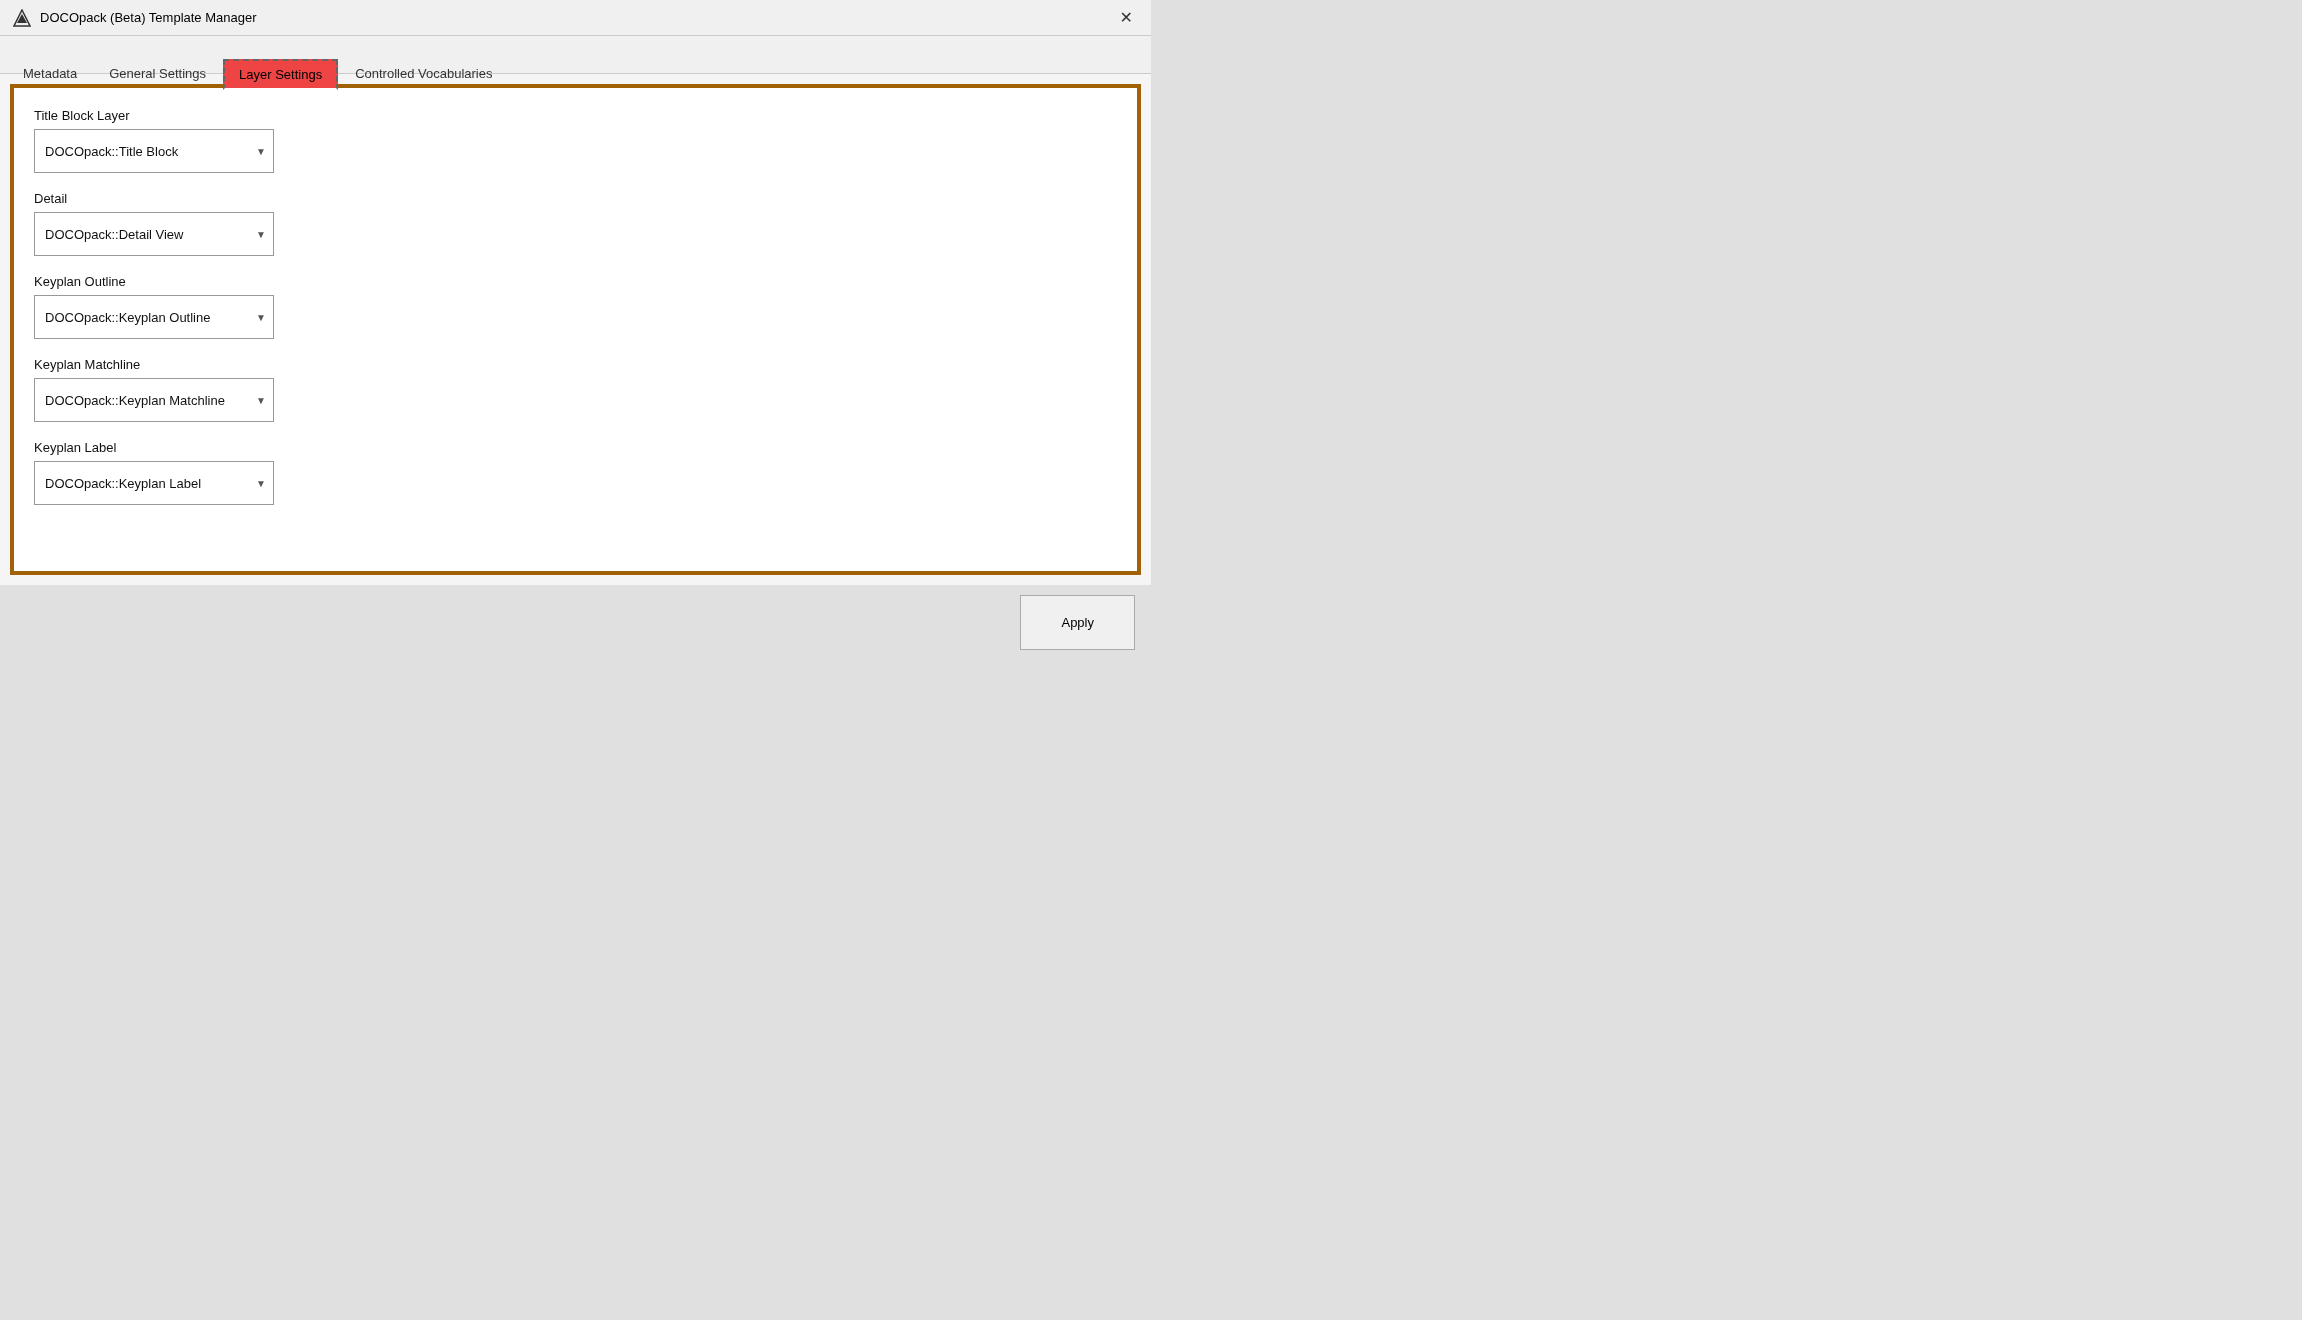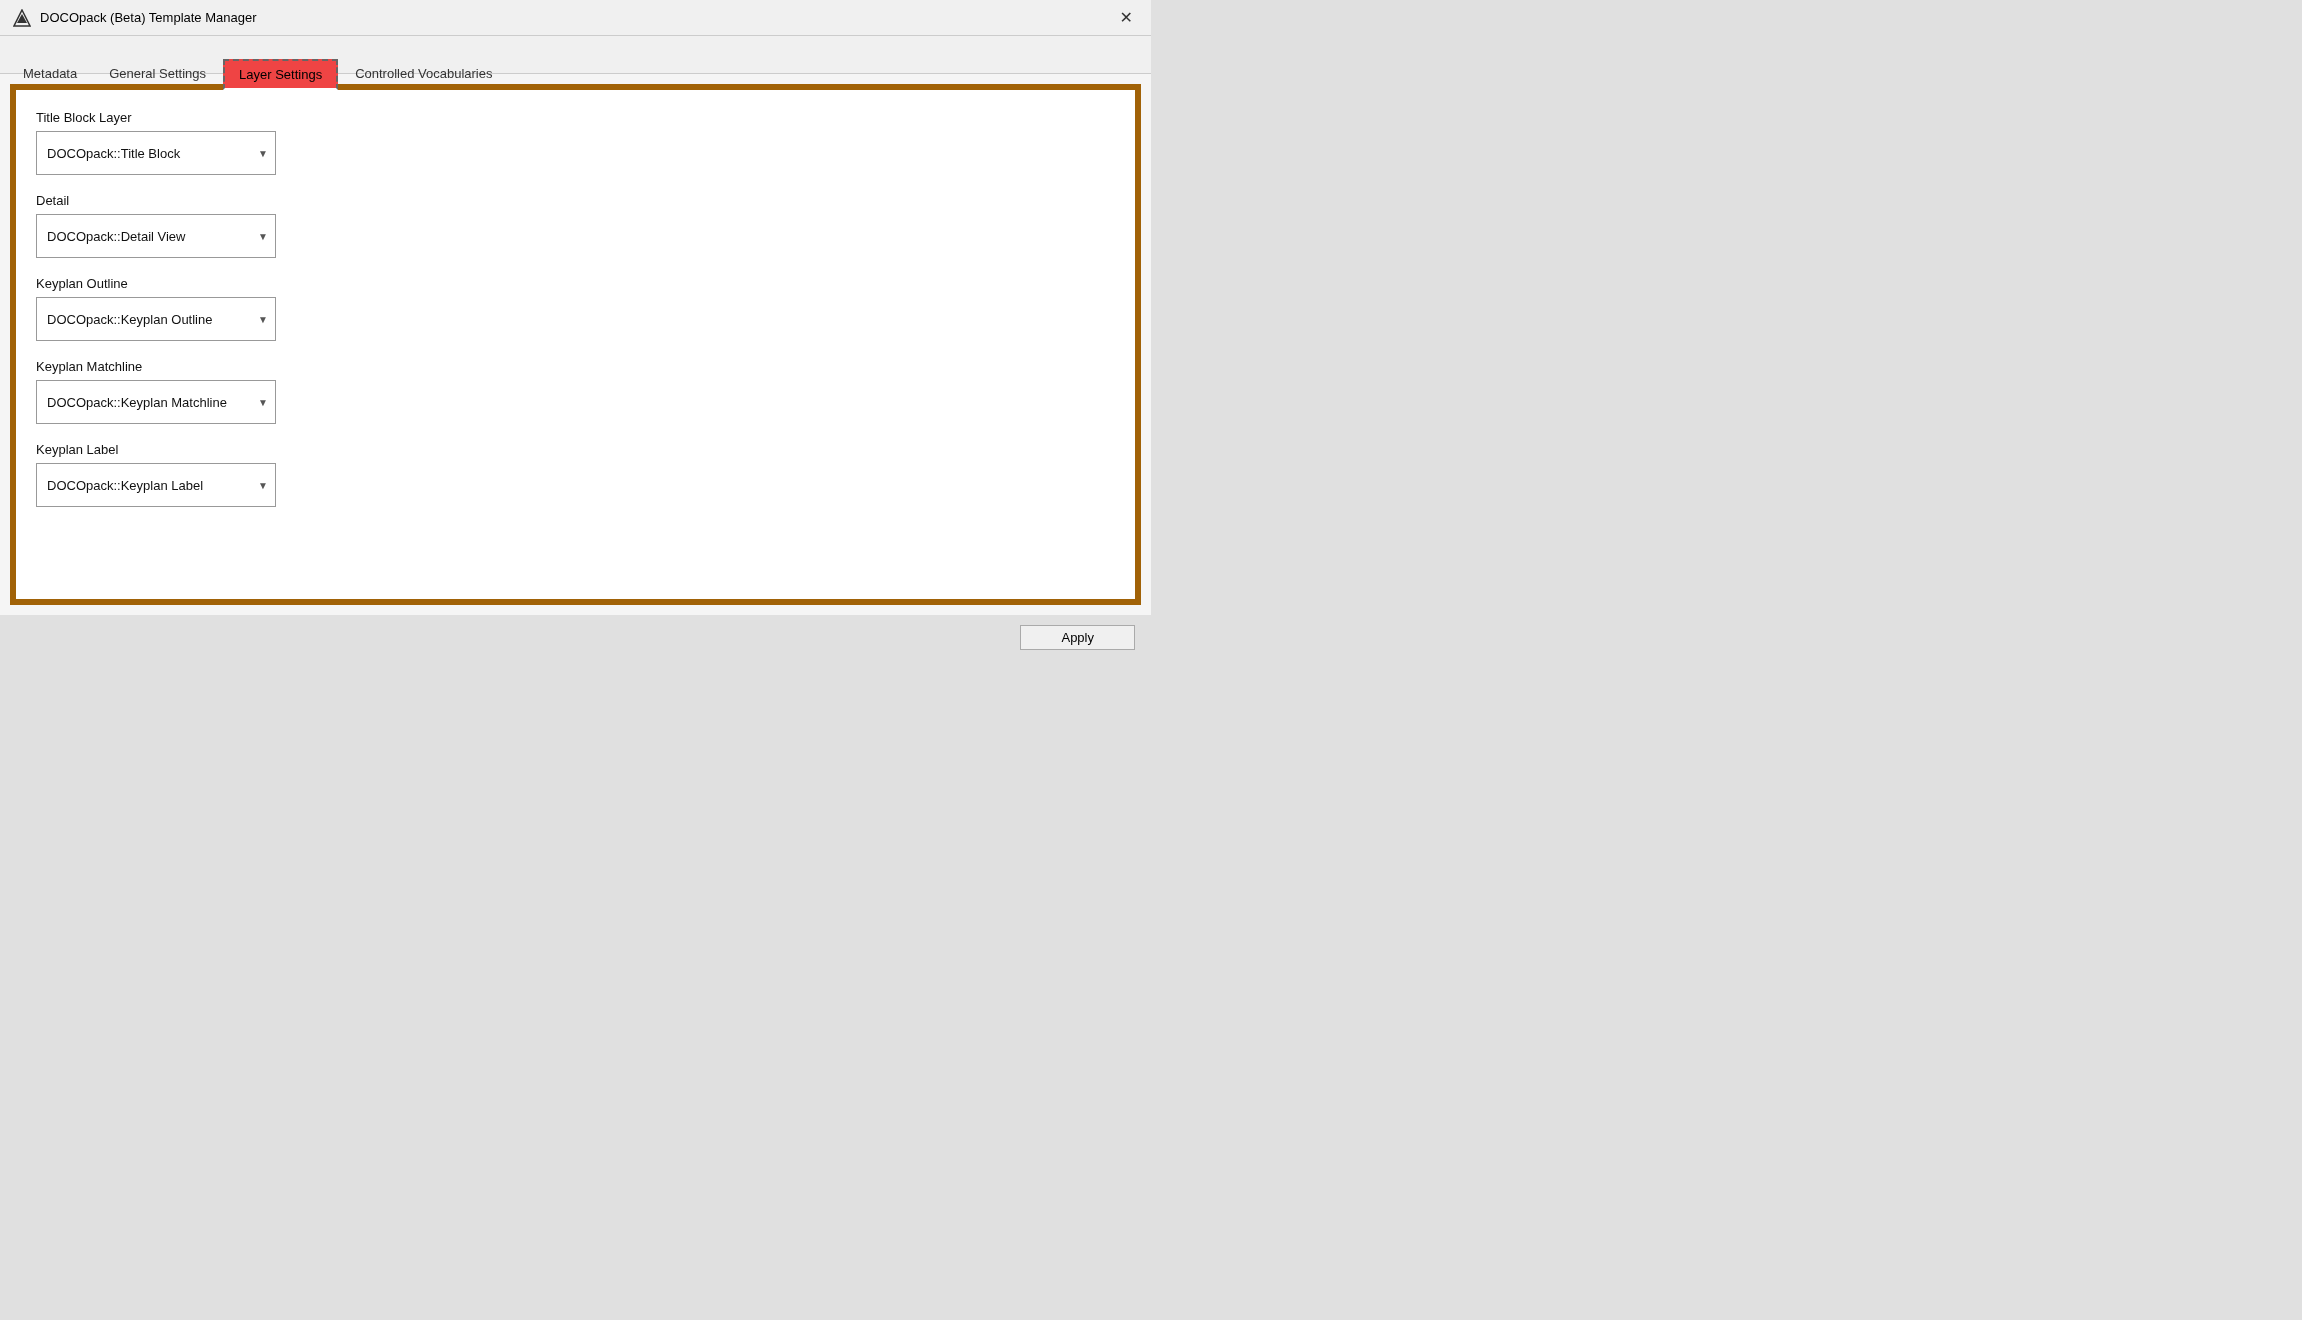--- a/index.html
+++ b/index.html
@@ -90,21 +90,21 @@
       flex: 1;
       display: flex;
       flex-direction: column;
     }
 
     .content-area {
       background: #fff;
       margin: 10px;
       flex: 1;
       padding: 20px;
-      border: 6px solid #a16207;
+      border: 4px solid #a16207;
     }
 
     .form-section {
       margin-bottom: 18px;
     }
 
     .form-label {
       font-size: 13px;
       color: #111;
       margin-bottom: 6px;
@@ -141,21 +141,21 @@
     }
 
     .footer {
       display: flex;
       justify-content: flex-end;
       padding: 10px 16px;
       background: #e0e0e0;
     }
 
     .apply-button {
-      padding: 4px 40px;
+      padding: 19px 40px;
       font-size: 13px;
       background: #f0f0f0;
       border: 1px solid #aaa;
       cursor: pointer;
       color: #000;
       min-width: 107px;
     }
   </style>
 </head>
 <body>

